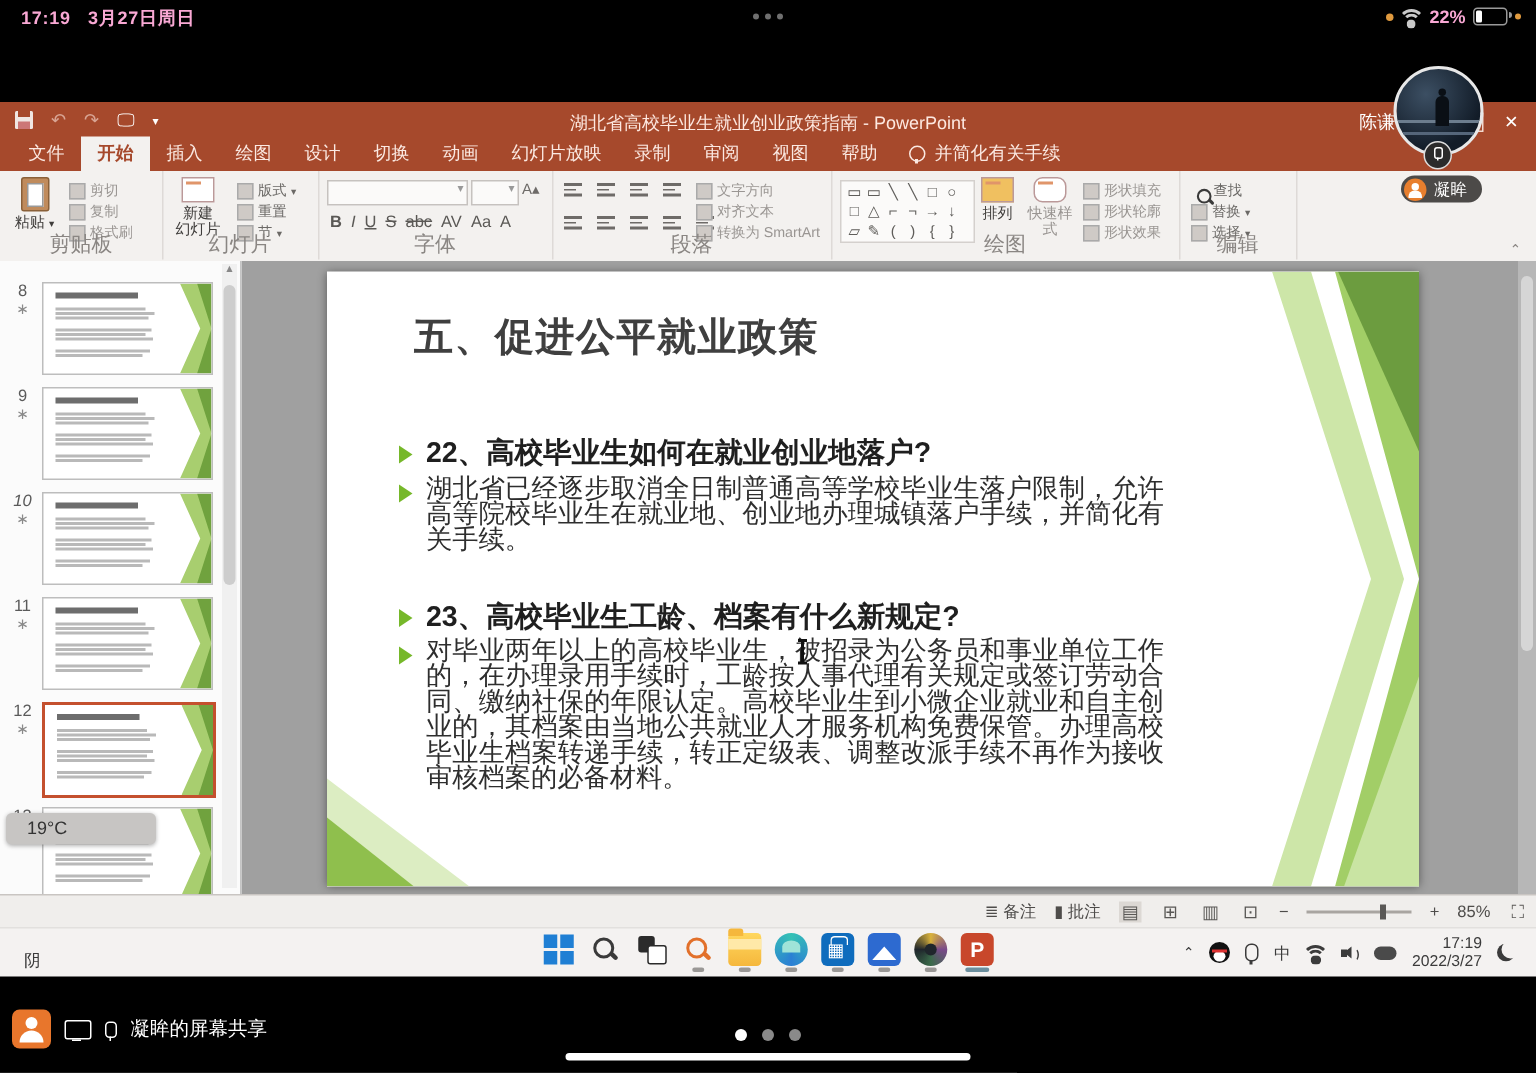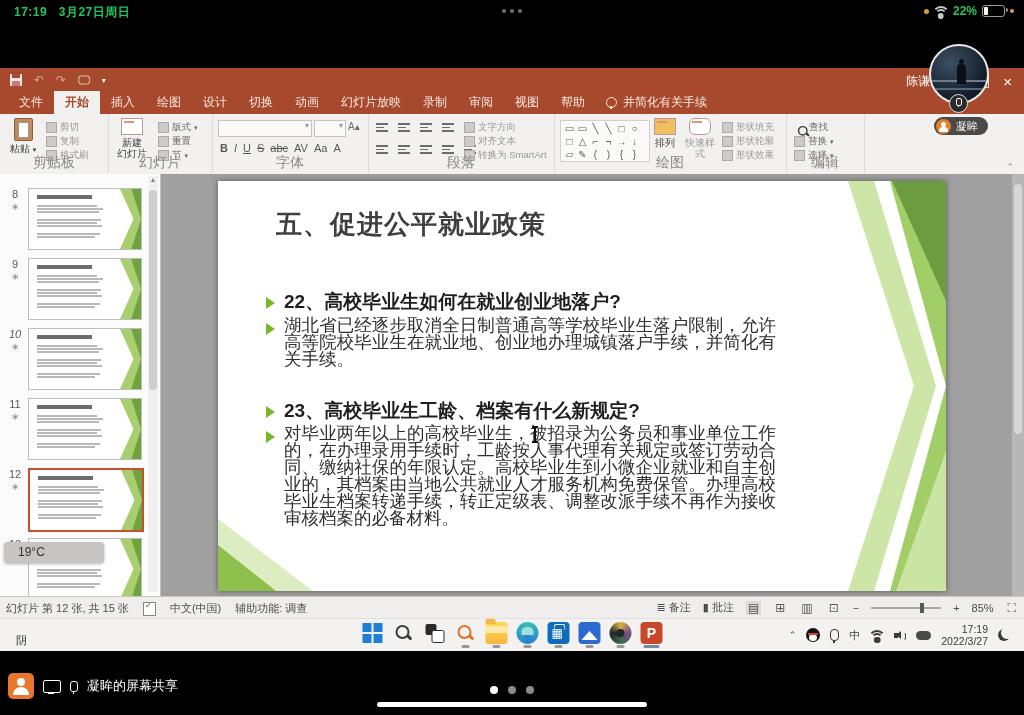--- a/index.html
+++ b/index.html
@@ -1,20 +1,20 @@
 <!DOCTYPE html>
 <html style="--red: #a6492c;"><head>
 <meta charset="utf-8">
 <style>
   html,body{margin:0;padding:0;background:#000;}
   #screen{position:relative;width:1024px;height:715px;background:#000;overflow:hidden;
           font-family:"Liberation Sans","DejaVu Sans",sans-serif;-webkit-font-smoothing:antialiased;}
   .abs{position:absolute;}
   
-  .topbar{left:0;top:0;width:100%;height:22px;color:#22c55e;font-size:12px;}
+  .topbar{left:0;top:0;width:100%;height:22px;color:#f9a8d4;font-size:12px;}
   .topbar .left{position:absolute;left:14px;top:4px;font-weight:bold;letter-spacing:.5px;}
   .topdots{position:absolute;left:50%;top:9px;transform:translateX(-50%);display:flex;gap:4px;}
   .topdots i{width:4px;height:4px;border-radius:50%;background:#6f6f6f;}
   .topright{position:absolute;right:10px;top:4px;display:flex;align-items:center;gap:5px;font-weight:bold;}
   .odot{width:5px;height:5px;border-radius:50%;background:#e09a3e;}
   .odot.small{width:4px;height:4px;}
   .batt{position:relative;width:21px;height:10px;border:1px solid #9a9a9a;border-radius:3px;}
   .batt i{position:absolute;left:1px;top:1px;bottom:1px;width:4px;background:#fff;border-radius:1px;}
   .batt::after{content:"";position:absolute;right:-4px;top:2px;width:2px;height:4px;background:#9a9a9a;border-radius:0 2px 2px 0;}
   
@@ -218,20 +218,21 @@
   <div class="abs desktop">
 
     <div class="abs tbar">
       <div class="qat">
         <span class="saveic"></span>
         <span class="dis">↶</span>
         <span class="dis">↷</span>
         <span>🖵</span>
         <span style="font-size:8px">▾</span>
       </div>
+      <div class="wtitle">湖北省高校毕业生就业创业政策指南 - PowerPoint</div>
       <div class="tbar-r">
         <span>陈谦</span>
         <span class="pers"></span>
         <span class="ribopt"></span>
         <span class="closex">×</span>
       </div>
       <div class="sharebtn">
         <span class="pers" style="transform:scale(.8)"></span>
         <span>共享</span>
       </div>
@@ -506,26 +507,20 @@
         <div class="a" style="top:244px">对毕业两年以上的高校毕业生，被招录为公务员和事业单位工作的，在办理录用手续时，工龄按人事代理有关规定或签订劳动合同、缴纳社保的年限认定。高校毕业生到小微企业就业和自主创业的，其档案由当地公共就业人才服务机构免费保管。办理高校毕业生档案转递手续，转正定级表、调整改派手续不再作为接收审核档案的必备材料。</div>
         <div class="ibeam" style="left:316px;top:246px"></div>
       </div>
 
       <div class="vscroll">
           <div class="tmb"></div>
         </div>
     </div>
 
     <div class="abs sbar">
-      <div class="lft">
-        <span>幻灯片 第 12 张, 共 15 张</span>
-        <span class="spell"></span>
-        <span>中文(中国)</span>
-        <span>辅助功能: 调查</span>
-      </div>
       <div class="rgt">
         <span>≣ <span>备注</span></span>
         <span>▮ <span>批注</span></span>
         <span class="vicon on">▤</span>
         <span class="vicon">⊞</span>
         <span class="vicon">▥</span>
         <span class="vicon">⊡</span>
         <span>−</span>
         <span class="zslider">
             <i></i>

